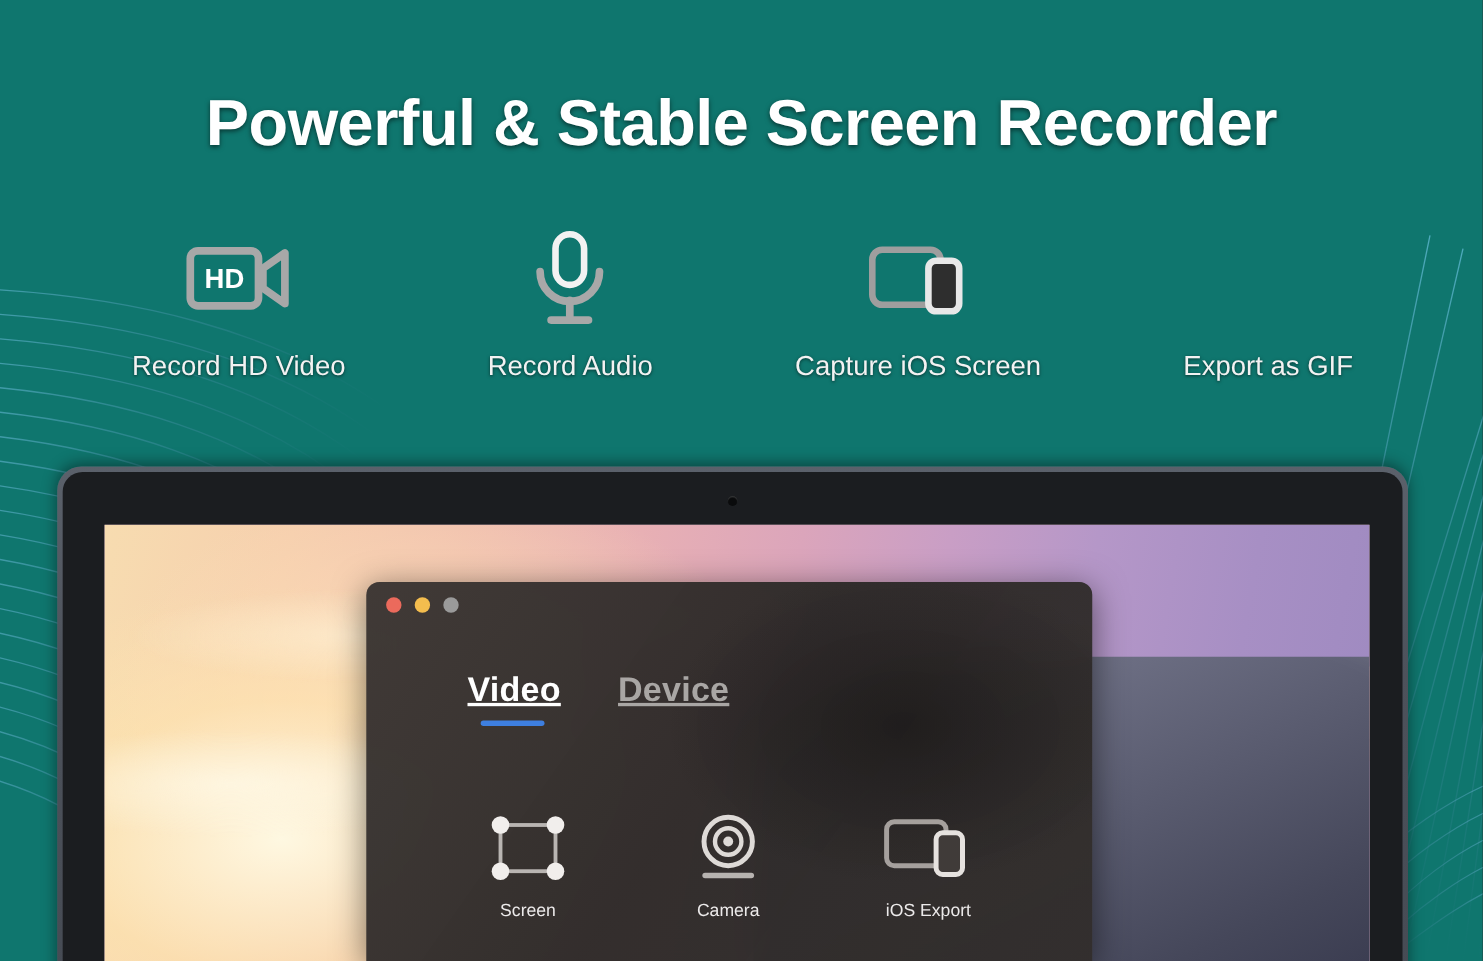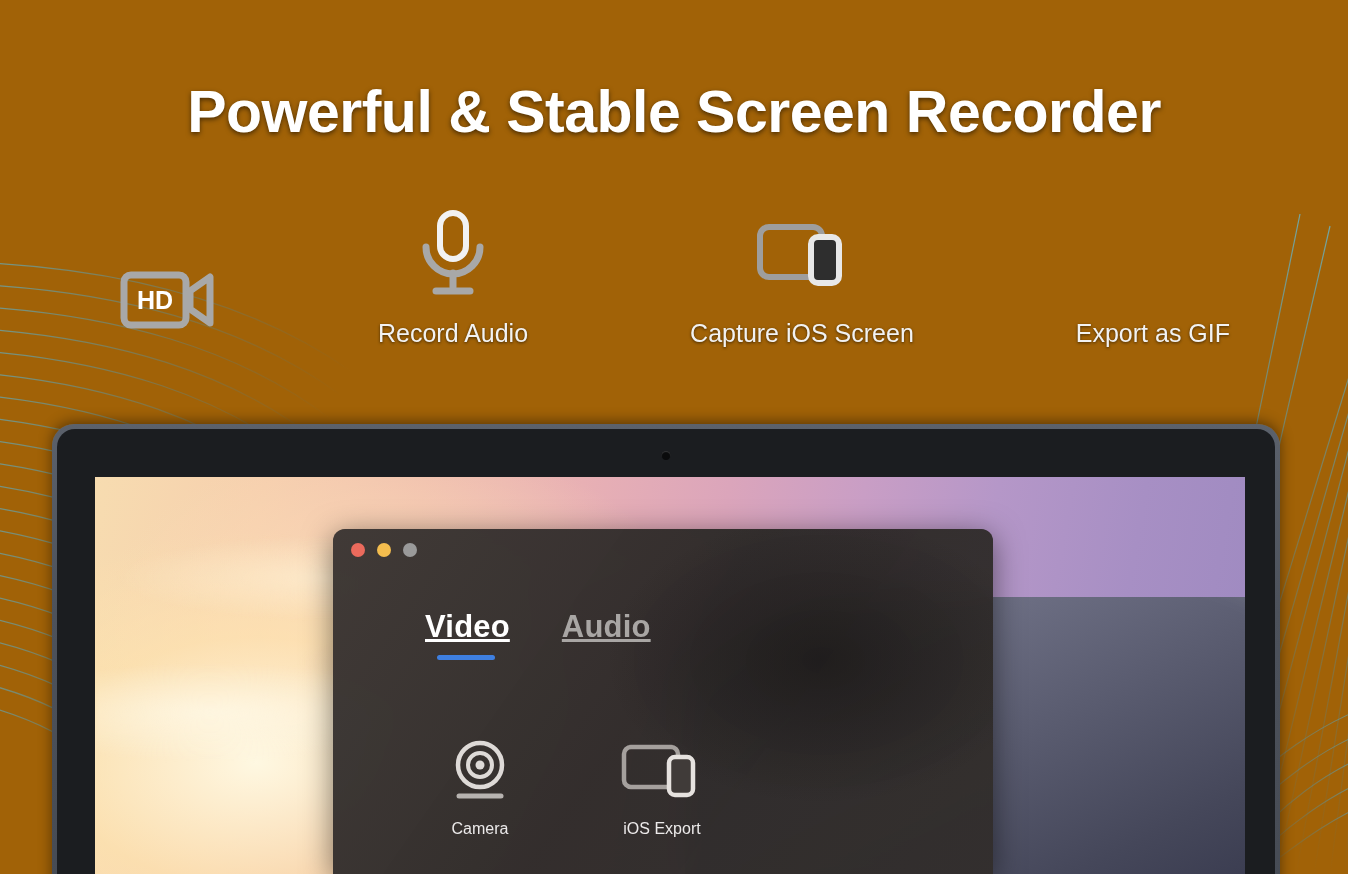--- a/index.html
+++ b/index.html
@@ -6,21 +6,21 @@
   * { margin:0; padding:0; box-sizing:border-box; }
   html, body {
     width:1348px; height:874px;
     background:#2e2e2e;
     font-family:"Liberation Sans", sans-serif;
     overflow:hidden;
   }
   #stage {
     position:relative;
     width:1348px; height:874px;
-    background:#a16207;
+    background:#0f766e;
     overflow:hidden;
   }
 
   
   .bg-art { position:absolute; top:0; left:0; width:1348px; height:874px; pointer-events:none; }
 
   
   .headline {
     position:absolute;
     left:0; top:78px;
@@ -298,20 +298,21 @@
   <div class="features">
 
     <div class="feature">
       <div class="feature-icon">
         <svg width="96" height="74" viewBox="0 0 96 74" fill="none" aria-hidden="true">
           <rect x="4" y="12" width="62" height="50" rx="7" stroke="#a8a8a8" stroke-width="7"></rect>
           <path d="M70 28 L90 14 L90 60 L70 46 Z" stroke="#a8a8a8" stroke-width="7" stroke-linejoin="round"></path>
           <text x="35" y="46" text-anchor="middle" fill="#ffffff" font-family="Liberation Sans, sans-serif" font-size="25" font-weight="bold">HD</text>
         </svg>
       </div>
+      <div class="feature-label">Record HD Video</div>
     </div>
 
     <div class="feature">
       <div class="feature-icon">
         <svg width="80" height="88" viewBox="0 0 80 88" fill="none" aria-hidden="true">
           <rect x="27" y="4" width="26" height="46" rx="13" stroke="#f2f2f2" stroke-width="6"></rect>
           <path d="M13 38 a27 27 0 0 0 54 0" stroke="#a8a8a8" stroke-width="7" stroke-linecap="round"></path>
           <line x1="40" y1="64" x2="40" y2="78" stroke="#a8a8a8" stroke-width="7" stroke-linecap="round"></line>
           <line x1="23" y1="82" x2="57" y2="82" stroke="#a8a8a8" stroke-width="7" stroke-linecap="round"></line>
         </svg>
@@ -358,26 +359,38 @@
       <span class="dot yellow"></span>
       <span class="dot gray"></span>
     </div>
 
     <div class="tabs">
       <div class="tab active">
         <div class="tab-label">Video</div>
         <div class="tab-underline"></div>
       </div>
       <div class="tab inactive">
-        <div class="tab-label">Audio</div>
+        <div class="tab-label">Device</div>
       </div>
     </div>
 
     <div class="sources">
 
+      <div class="source">
+        <div class="source-icon">
+          <svg width="76" height="62" viewBox="0 0 76 62" fill="none" aria-hidden="true">
+            <rect x="13" y="10" width="50" height="42" stroke="#b9b5b2" stroke-width="3.5"></rect>
+            <circle cx="13" cy="10" r="8" fill="#f1eeec"></circle>
+            <circle cx="63" cy="10" r="8" fill="#f1eeec"></circle>
+            <circle cx="13" cy="52" r="8" fill="#f1eeec"></circle>
+            <circle cx="63" cy="52" r="8" fill="#f1eeec"></circle>
+          </svg>
+        </div>
+        <div class="source-label">Screen</div>
+      </div>
 
       <div class="source">
         <div class="source-icon">
           <svg width="70" height="64" viewBox="0 0 70 64" fill="none" aria-hidden="true">
             <circle cx="35" cy="26" r="22" stroke="#dedad7" stroke-width="4.5"></circle>
             <circle cx="35" cy="26" r="12" stroke="#dedad7" stroke-width="4"></circle>
             <circle cx="35" cy="26" r="4.5" fill="#dedad7"></circle>
             <line x1="14" y1="57" x2="56" y2="57" stroke="#b7b3b0" stroke-width="5" stroke-linecap="round"></line>
           </svg>
         </div>

